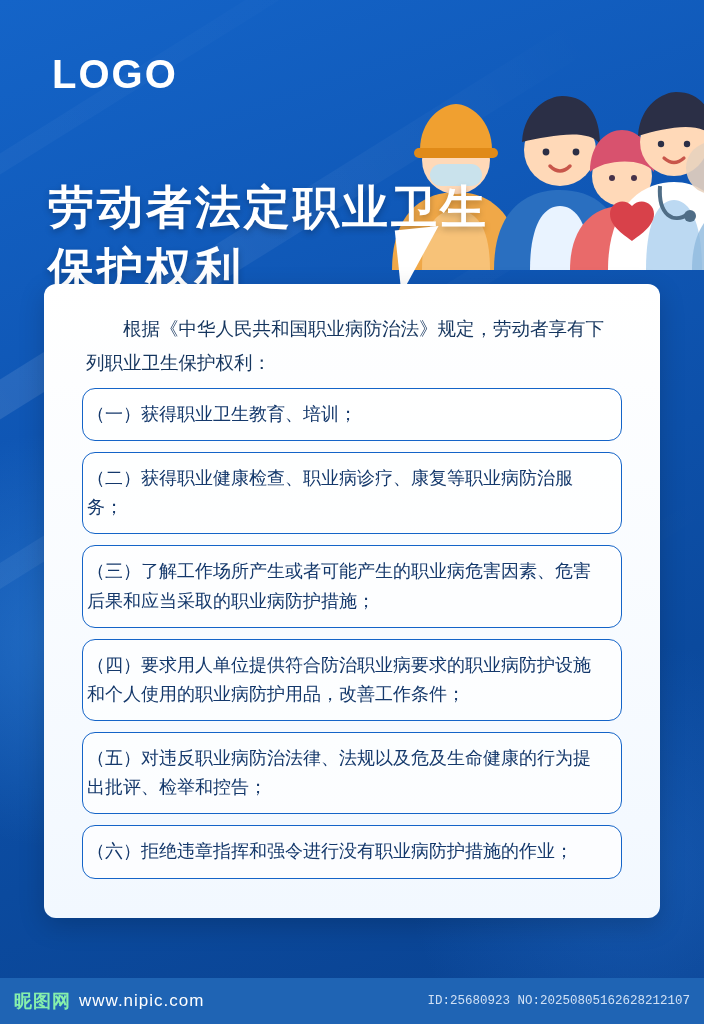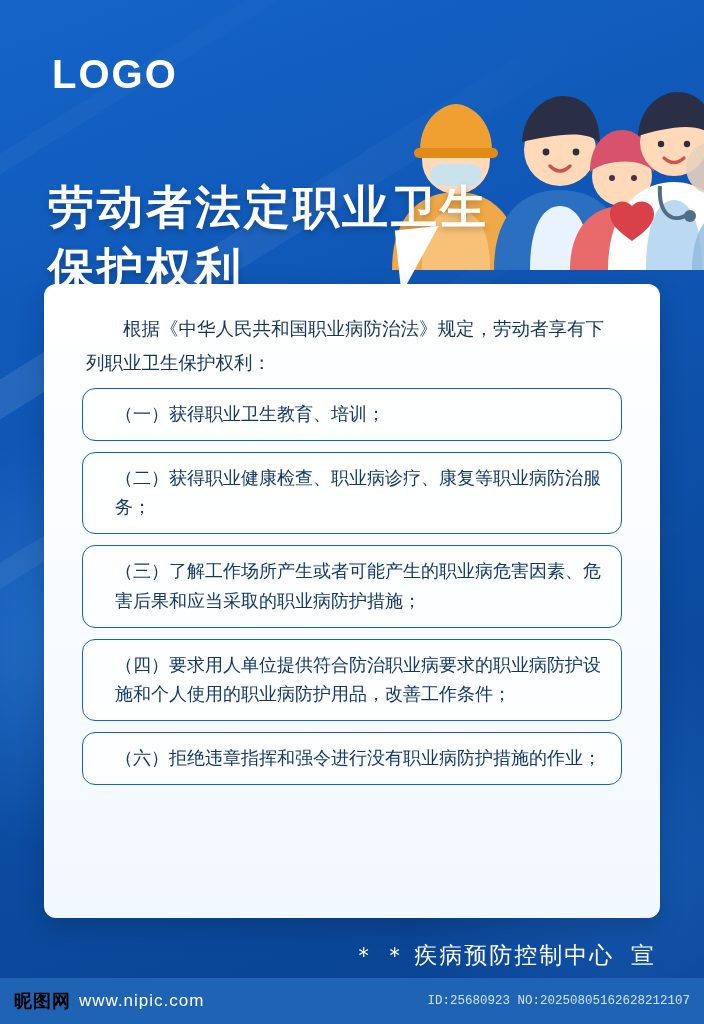--- a/index.html
+++ b/index.html
@@ -98,21 +98,21 @@
   }
   .items {
     position: absolute;
     left: 38px;
     top: 104px;
     width: 540px;
   }
   .item {
     border: 1.6px solid #1464c8;
     border-radius: 13px;
-    padding: 11px 14px 11px 32px;
+    padding: 11px 14px 11px 4px;
     margin-bottom: 11px;
     font-size: 18px;
     color: #14386b;
     line-height: 1.62;
     background: rgba(255,255,255,0.7);
   }
 
   
   .org {
     position: absolute;
@@ -146,21 +146,21 @@
     display: flex;
     align-items: center;
     gap: 8px;
     color: #ffffff;
     font-size: 17px;
     letter-spacing: 1px;
   }
   .wm-logo {
     font-size: 18px;
     font-weight: bold;
-    color: #000000;
+    color: #86efac;
   }
   .wm-right {
     color: #cfe0f5;
     font-size: 12.5px;
     font-family: Liberation Mono, monospace;
   }
 </style>
 </head>
 <body>
 
@@ -235,27 +235,25 @@
 
   <div class="card-pointer"></div>
 
   <div class="card">
     <div class="intro">根据《中华人民共和国职业病防治法》规定，劳动者享有下列职业卫生保护权利：</div>
     <div class="items">
       <div class="item">（一）获得职业卫生教育、培训；</div>
       <div class="item">（二）获得职业健康检查、职业病诊疗、康复等职业病防治服务；</div>
       <div class="item">（三）了解工作场所产生或者可能产生的职业病危害因素、危害后果和应当采取的职业病防护措施；</div>
       <div class="item">（四）要求用人单位提供符合防治职业病要求的职业病防护设施和个人使用的职业病防护用品，改善工作条件；</div>
+      <div class="item">（五）对违反职业病防治法律、法规以及危及生命健康的行为提出批评、检举和控告；</div>
       <div class="item">（六）拒绝违章指挥和强令进行没有职业病防护措施的作业；</div>
     </div>
   </div>
 
-  <div class="org">
-    <span class="star">＊＊</span><span>疾病预防控制中心</span>&nbsp;&nbsp;<span>宣</span>
-  </div>
 
   <div class="wmbar">
     <div class="wm-left">
       <span class="wm-logo">昵图网</span>
       <span>www.nipic.com</span>
     </div>
     <div class="wm-right">ID:25680923 NO:20250805162628212107</div>
   </div>
 
 </div>

